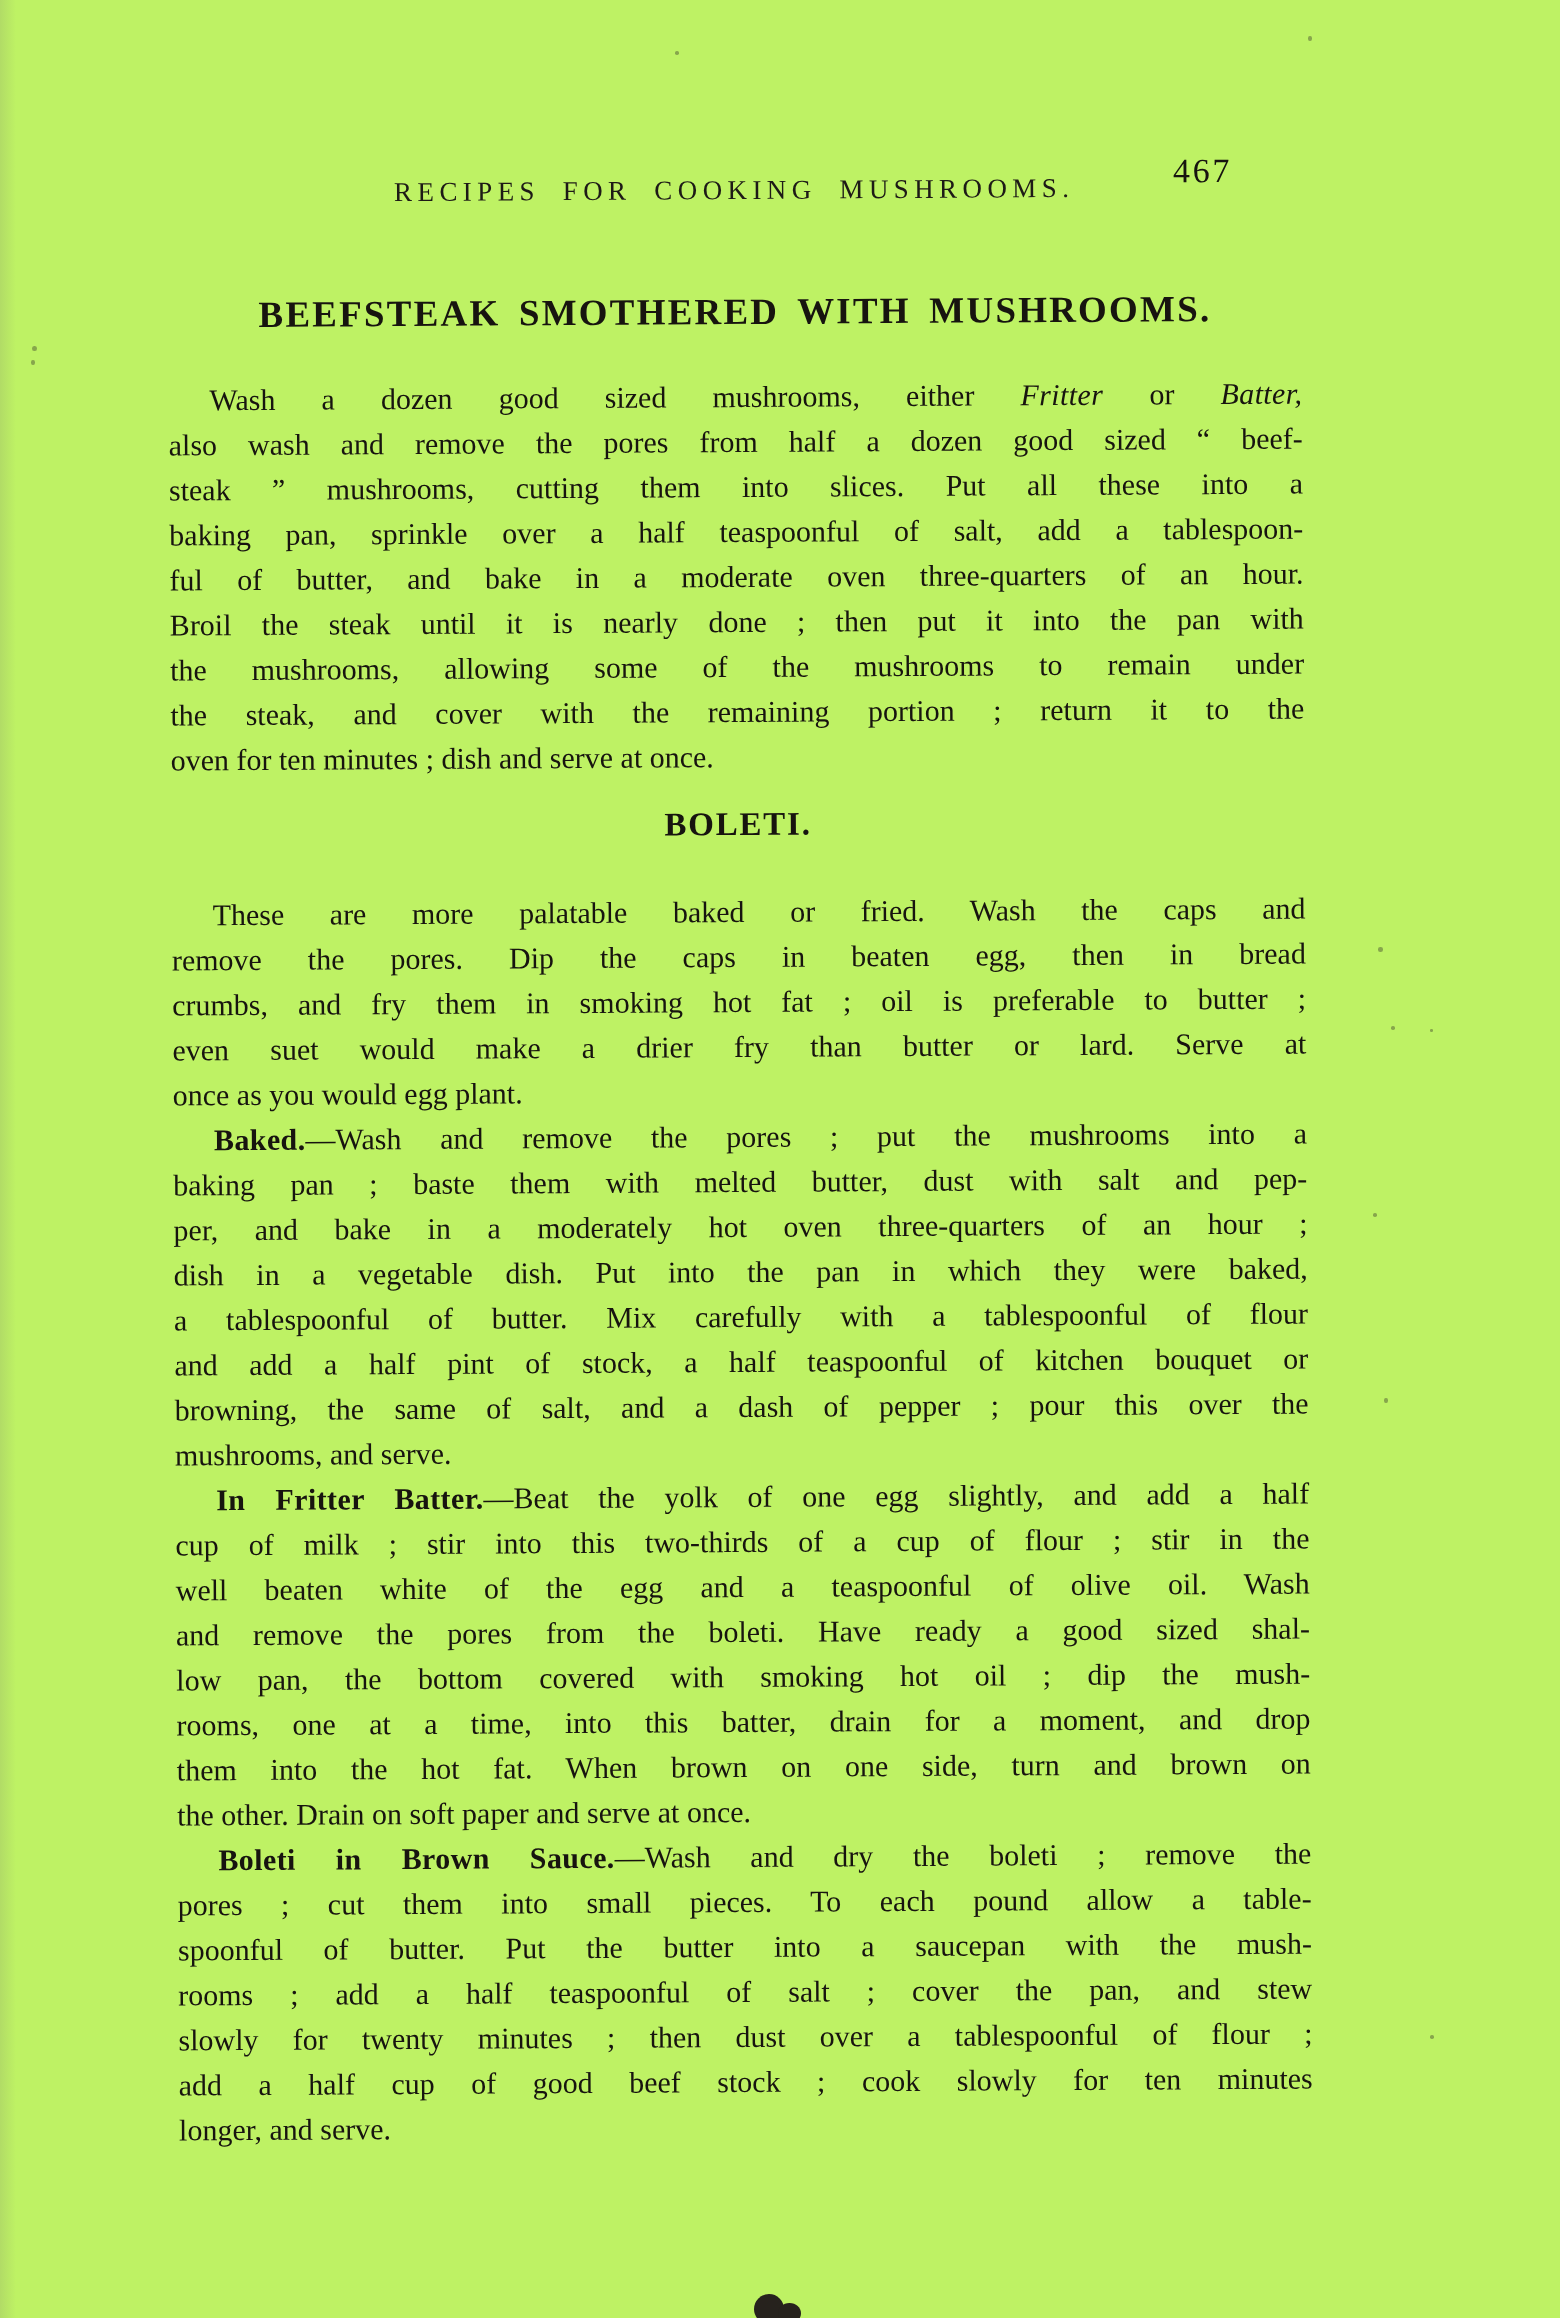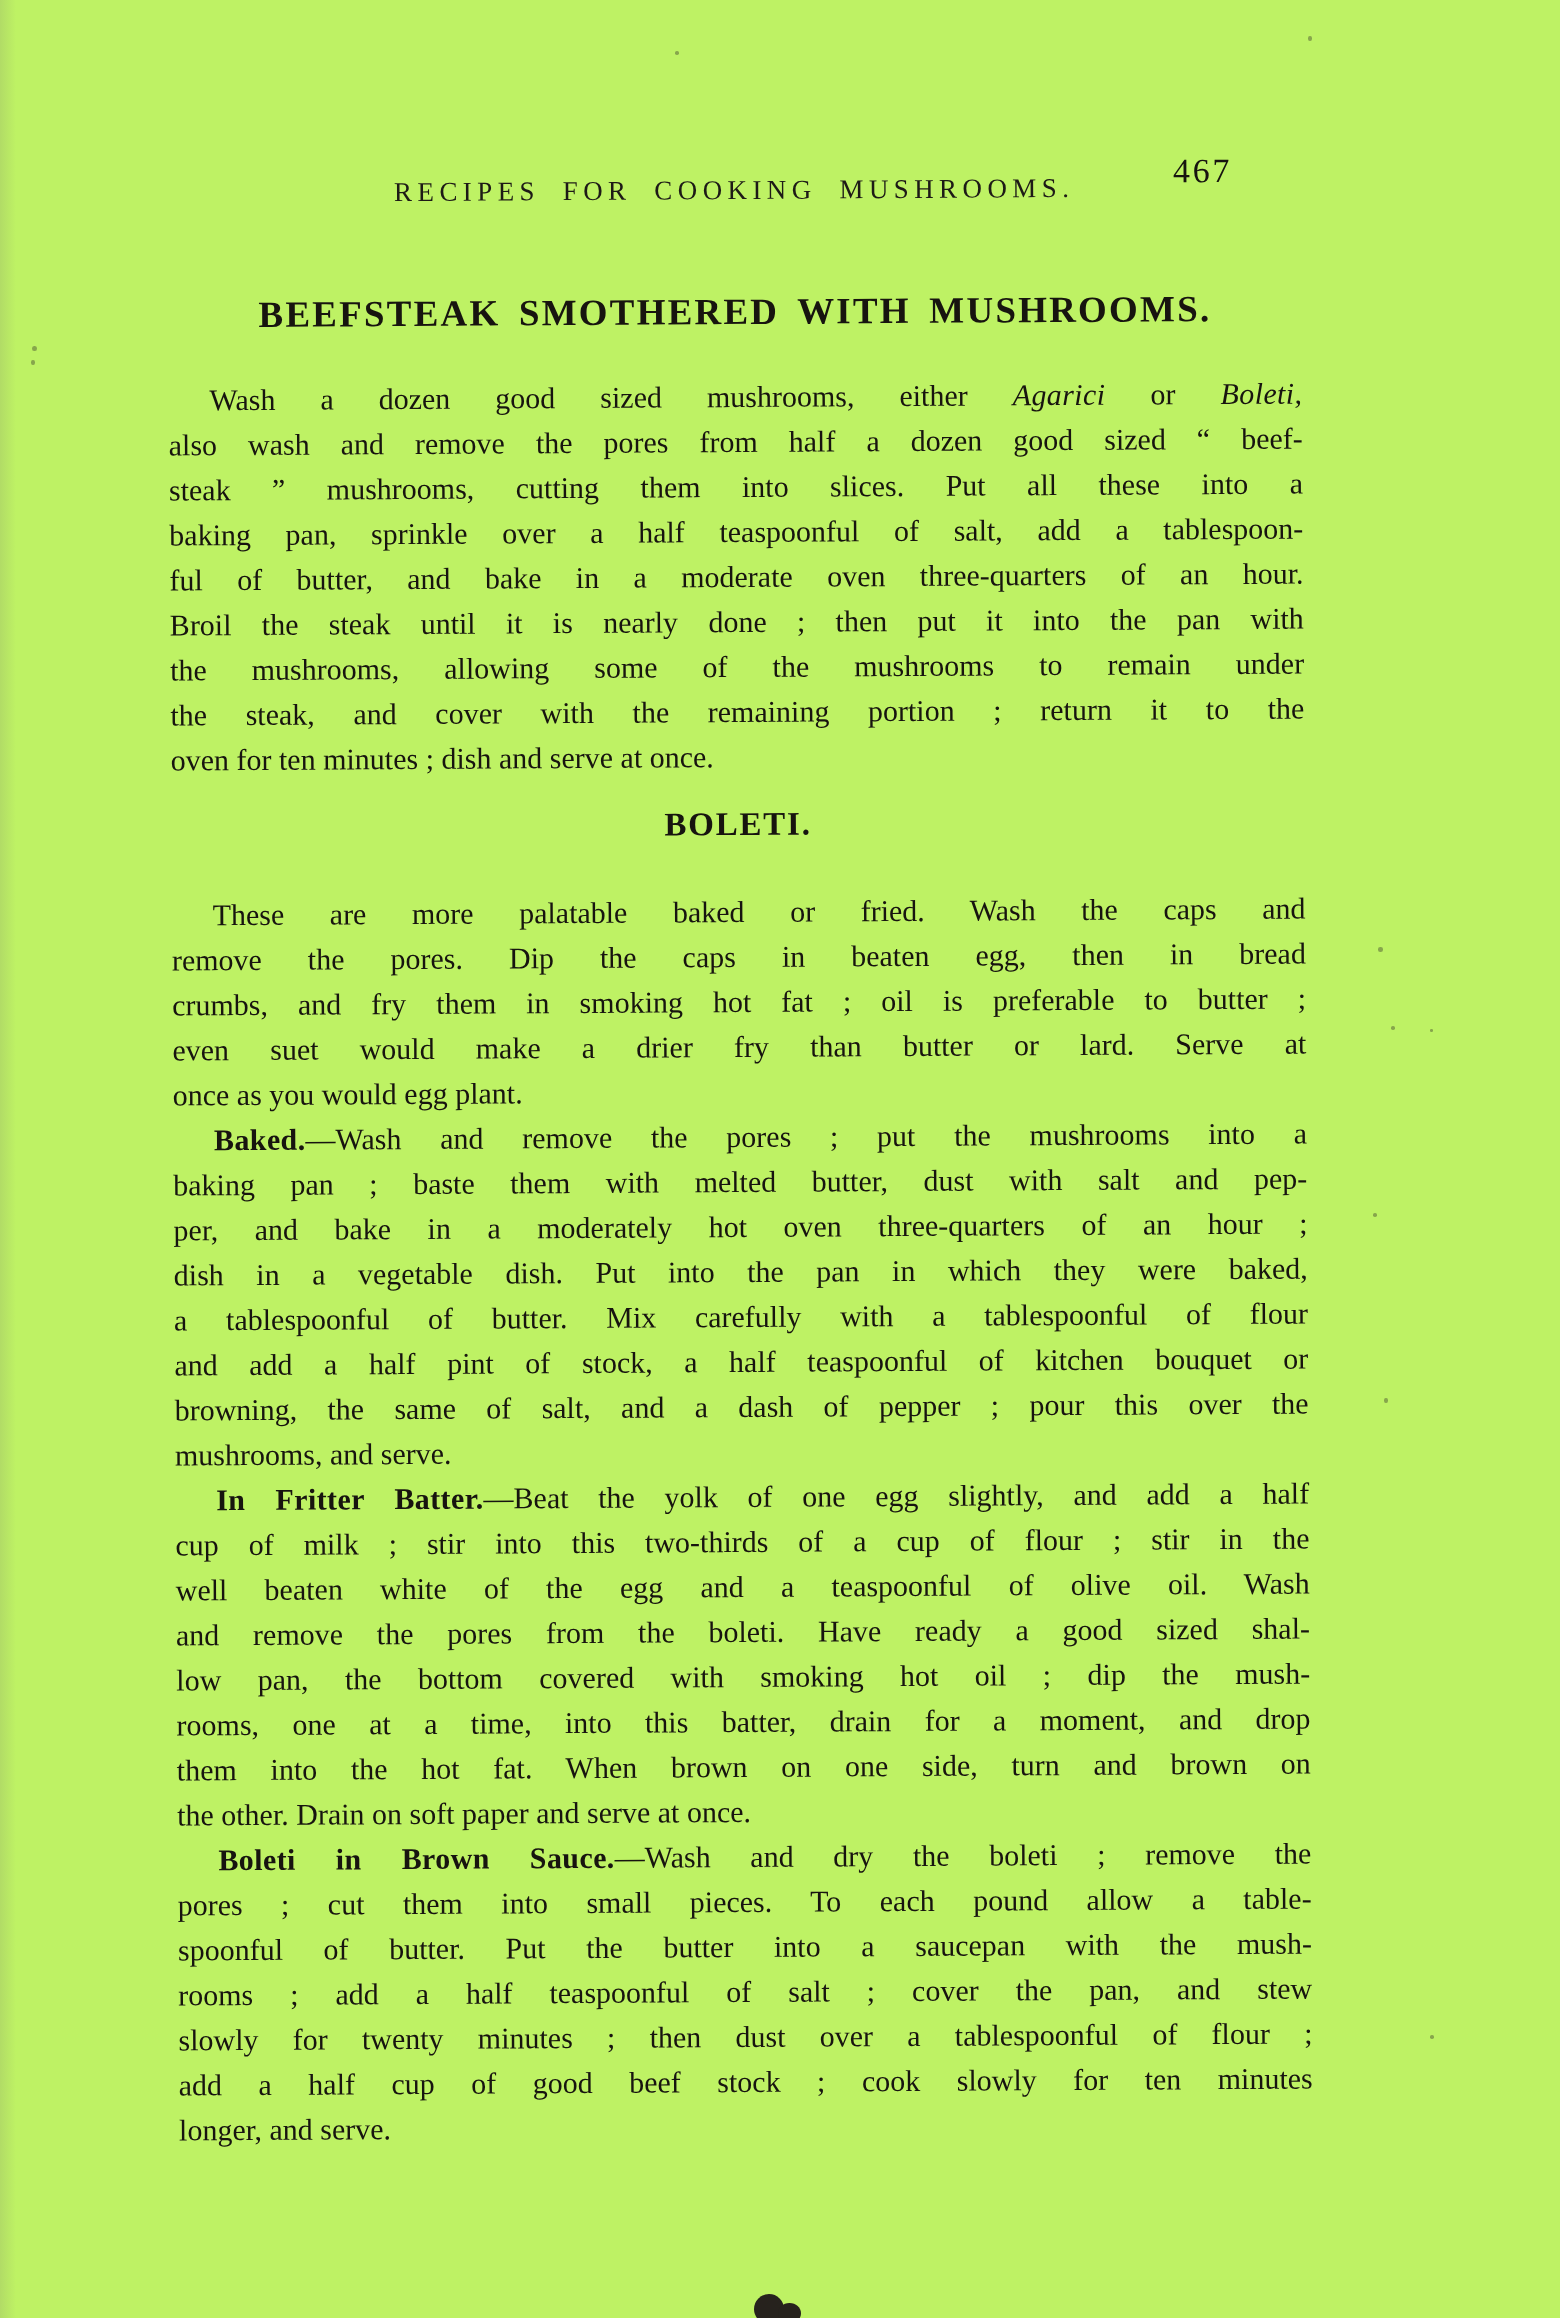--- a/index.html
+++ b/index.html
@@ -105,21 +105,21 @@
 
   <div class="content">
     <div class="running-header">
       <span>RECIPES FOR COOKING MUSHROOMS.</span>
     </div>
     <div class="page-number">467</div>
 
     <h1 class="recipe-title">BEEFSTEAK SMOTHERED WITH MUSHROOMS.</h1>
     <div class="section-paras">
         <div class="para">
-          <div class="line first"><span>Wash a dozen good sized mushrooms, either </span><em>Agarici</em><span> or </span><em>Boleti,</em></div>
+          <div class="line first"><span>Wash a dozen good sized mushrooms, either </span><em>Fritter</em><span> or </span><em>Batter,</em></div>
           <div class="line"><span>also wash and remove the pores from half a dozen good sized “ beef-</span></div>
           <div class="line"><span>steak ” mushrooms, cutting them into slices.  Put all these into a</span></div>
           <div class="line"><span>baking pan, sprinkle over a half teaspoonful of salt, add a tablespoon-</span></div>
           <div class="line"><span>ful of butter, and bake in a moderate oven three-quarters of an hour.</span></div>
           <div class="line"><span>Broil the steak until it is nearly done ; then put it into the pan with</span></div>
           <div class="line"><span>the mushrooms, allowing some of the mushrooms to remain under</span></div>
           <div class="line"><span>the steak, and cover with the remaining portion ; return it to the</span></div>
           <div class="line last"><span>oven for ten minutes ; dish and serve at once.</span></div>
         </div>
       </div>

